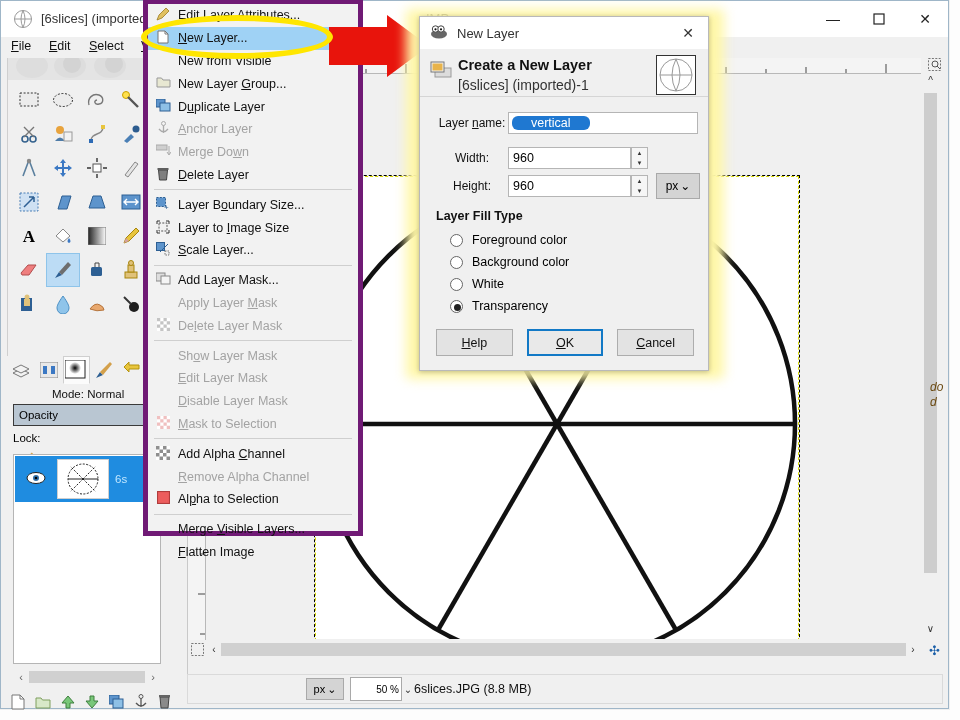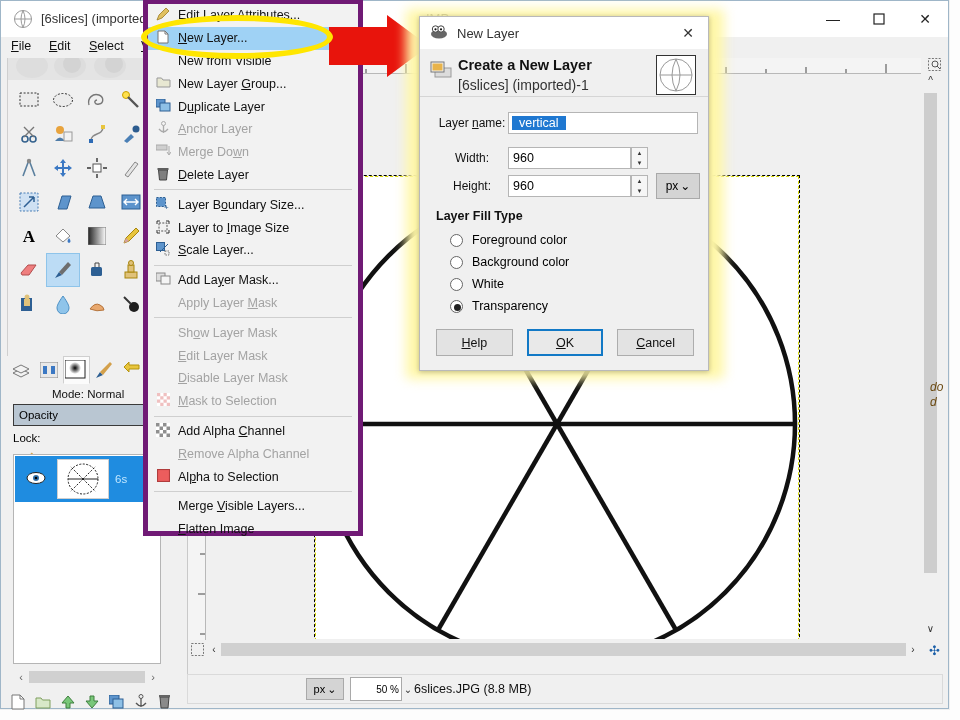--- a/index.html
+++ b/index.html
@@ -231,21 +231,21 @@
     position:absolute; right:12px; top:6px; width:40px; height:40px;
     background:#fff; border:1px solid #333; display:flex; align-items:center; justify-content:center;
   }
   .frow { position:absolute; display:flex; align-items:center; }
   .flabel { width:72px; font-size:12px; color:#111;text-align:center; }
   .flabel u { text-decoration:underline; }
   .ftext {
     width:190px; height:22px; background:#fff; border:1px solid #b5b5b5;
     display:flex; align-items:center; padding-left:3px; font-size:12.5px;
   }
-  .sel-text { background:#1f78d1; color:#fff; padding:0 7px; }
+  .sel-text { background:#1f78d1; color:#fff; padding:0 19px;border-radius:6px; }
   .spin-wrap { position:relative; width:140px; height:22px; }
   .spin-field {
     position:absolute; left:0; top:0; width:123px; height:22px;
     background:#fff; border:1px solid #b5b5b5; display:flex; align-items:center;
     padding-left:4px; font-size:12.5px;
   }
   .spin-btns {
     position:absolute; left:123px; top:0; width:17px; height:22px;
     border:1px solid #b5b5b5; background:#f6f6f6;
     display:flex; flex-direction:column;
@@ -818,20 +818,38 @@
       <div class="mrow">
         <span class="mic"><svg width="15" height="13" viewBox="0 0 15 13">
               <rect x="0" y="1" width="9" height="8" fill="#dedede" stroke="#888"></rect>
               <rect x="5" y="4" width="9" height="8" fill="#f5f5f5" stroke="#888"></rect>
             </svg></span>
         <span>Add La<u>y</u>er Mask...</span>
       </div>
       <div class="mrow dis">
         <span>Apply Layer <u>M</u>ask</span>
       </div>
+      <div class="mrow dis">
+        <span class="mic">
+          <svg width="13" height="13" viewBox="0 0 12 12">
+              <rect width="12" height="12" fill="#fff"></rect>
+              <g fill="#c4c4c4">
+                <rect x="0" y="0" width="3" height="3"></rect>
+                <rect x="6" y="0" width="3" height="3"></rect>
+                <rect x="3" y="3" width="3" height="3"></rect>
+                <rect x="9" y="3" width="3" height="3"></rect>
+                <rect x="0" y="6" width="3" height="3"></rect>
+                <rect x="6" y="6" width="3" height="3"></rect>
+                <rect x="3" y="9" width="3" height="3"></rect>
+                <rect x="9" y="9" width="3" height="3"></rect>
+              </g>
+            </svg>
+        </span>
+        <span>De<u>l</u>ete Layer Mask</span>
+      </div>
       <div class="msep"></div>
       <div class="mrow dis">
         <span>Sh<u>o</u>w Layer Mask</span>
       </div>
       <div class="mrow dis">
         <span><u>E</u>dit Layer Mask</span>
       </div>
       <div class="mrow dis">
         <span><u>D</u>isable Layer Mask</span>
       </div>

